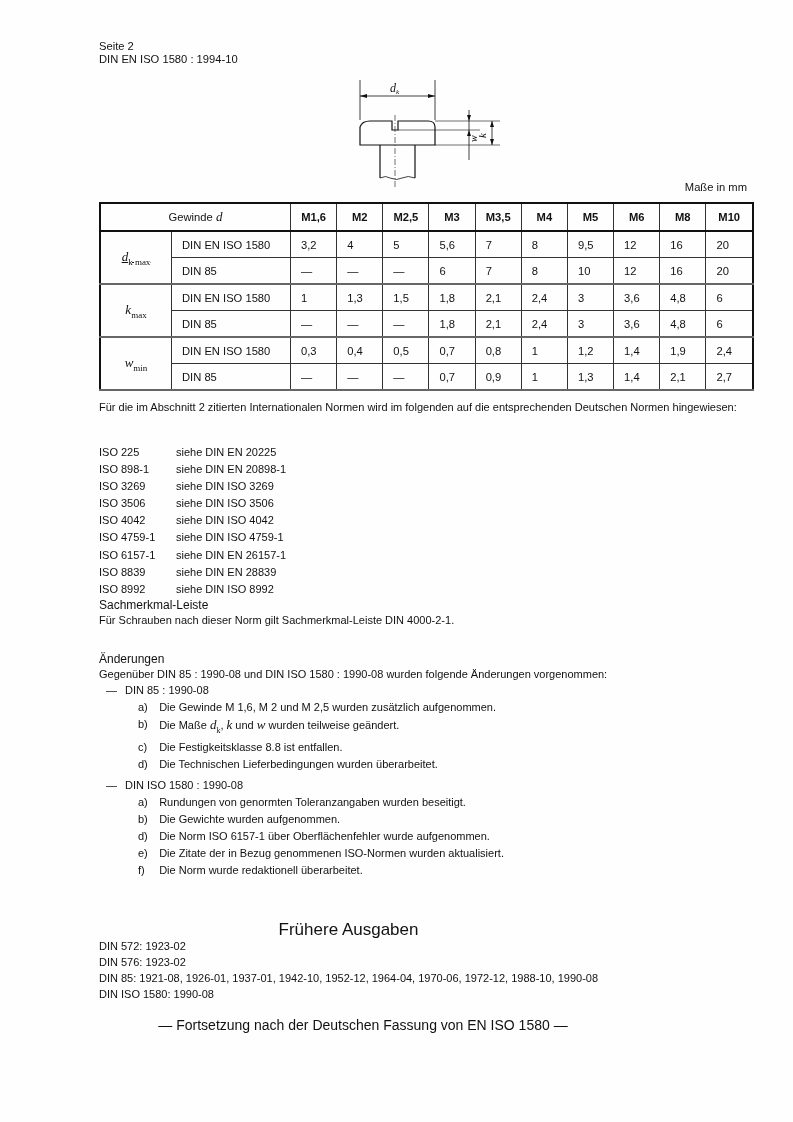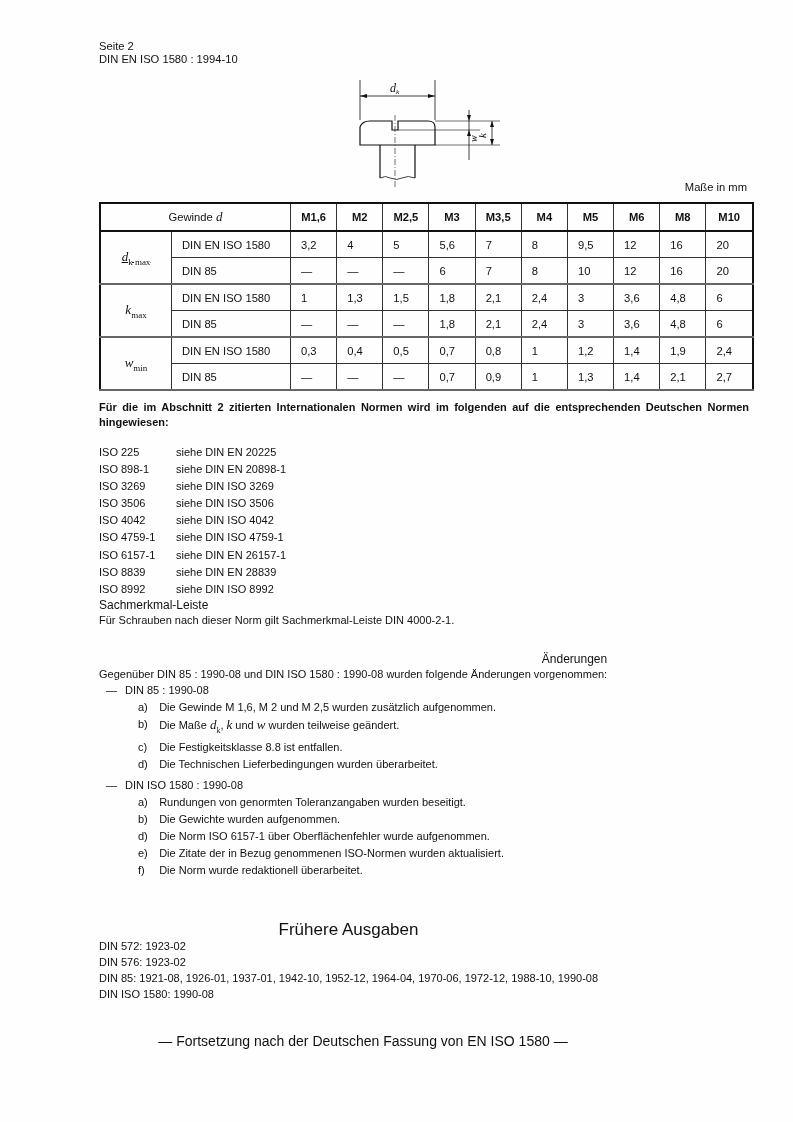--- a/index.html
+++ b/index.html
@@ -13,33 +13,33 @@
               font-size:11.2px; border:2px solid #111; }
   table.dim td { border:1px solid #333; height:25px; padding:0 0 0 10px; text-align:left; }
   table.dim tr.head td { font-weight:bold; text-align:center; padding:0; height:26px; border-bottom:2px solid #111; }
   table.dim td.gewinde { font-weight:normal !important; }
   table.dim td.sym { text-align:center; padding:0; font-family:"Liberation Serif", serif; font-style:italic; font-size:13px; width:70px; }
   table.dim td.sym sub { font-style:normal; font-size:9px; }
   table.dim td.std { width:108px; }
   table.dim tr.grp-end td { border-bottom:2px solid #666; }
   table.dim td.std.top { border-bottom:1px solid #333; }
   .it { font-family:"Liberation Serif", serif; font-style:italic; font-size:13px; }
-  .para { left:99px; width:650px; line-height:15px; font-size:11px; text-align:justify;font-weight:bold; }
+  .para { left:99px; width:650px; line-height:15px; font-size:11px; text-align:justify; }
   .reflist { left:99px; top:444px; font-size:11px; line-height:17.1px; }
   .reflist .row { display:flex; }
   .reflist .c1 { width:77px; }
   h3 { margin:0; font-size:12px; font-weight:normal; }
   .sec { left:99px; font-size:11px; line-height:15px; }
   .list { left:99px; font-size:11px; }
   .list .dash { display:flex; gap:8px; margin-left:7px; line-height:17px; }
   .list .item { margin-left:39px; line-height:17px; display:flex; }
   .list .item .lbl { width:15px; }
   .list .item.wrap { display:block; width:610px; text-align:justify; line-height:15px; margin-bottom:3px; margin-left:39px; }
   .prev { left:99px; top:922px; font-size:11px; line-height:16px; }
-  .footer { left:0; width:726px; text-align:center; top:1017px; font-size:14px;margin-top:16px; }
+  .footer { left:0; width:726px; text-align:center; top:1017px; font-size:14px; }
 </style>
 </head>
 <body>
 
 <div class="abs hdr">
   <div>Seite 2</div>
   <div>DIN EN ISO 1580 : 1994-10</div>
 </div>
 
 <svg class="abs drawing" width="160" height="110" viewBox="0 0 160 110">
@@ -219,21 +219,21 @@
       <span class="c1">ISO 8992</span>
       <span>siehe DIN ISO 8992</span>
     </div>
   </div>
 
 <div class="abs sec" style="top:598px;">
   <h3>Sachmerkmal-Leiste</h3>
   <div>Für Schrauben nach dieser Norm gilt Sachmerkmal-Leiste DIN 4000-2-1.</div>
 </div>
 
-<div class="abs sec" style="top:652px;text-align:right;">
+<div class="abs sec" style="top:652px;">
   <h3>Änderungen</h3>
   <div>Gegenüber DIN 85 : 1990-08 und DIN ISO 1580 : 1990-08 wurden folgende Änderungen vorgenommen:</div>
 </div>
 <div class="abs list" id="changes" style="top:682px;">
     <div class="dash">
       <span>—</span>
       <span>DIN 85 : 1990-08</span>
     </div>
     <div class="item"><span class="lbl">a)</span>&nbsp;&nbsp;<span>Die Gewinde M 1,6, M 2 und M 2,5 wurden zusätzlich aufgenommen.</span></div>
     <div class="item"><span class="lbl">b)</span>&nbsp;&nbsp;<span><span>Die Maße </span><span class="it"><span>d</span><sub style="font-style:normal;font-size:8px">k</sub></span><span>, </span><span class="it">k</span><span> und </span><span class="it">w</span><span> wurden teilweise geändert.</span></span></div>

